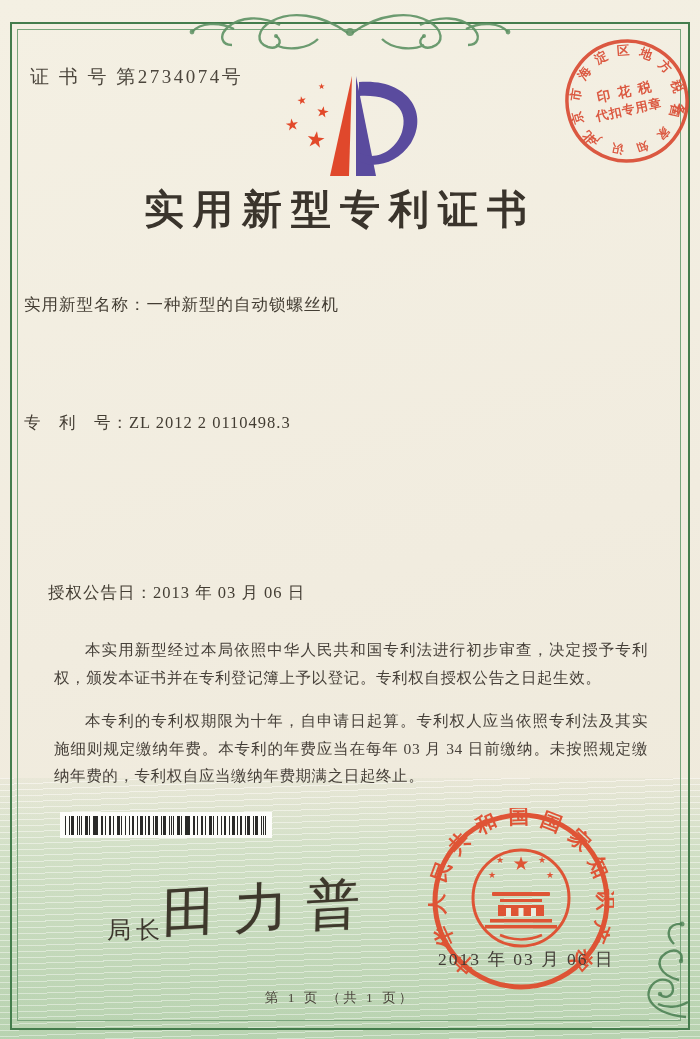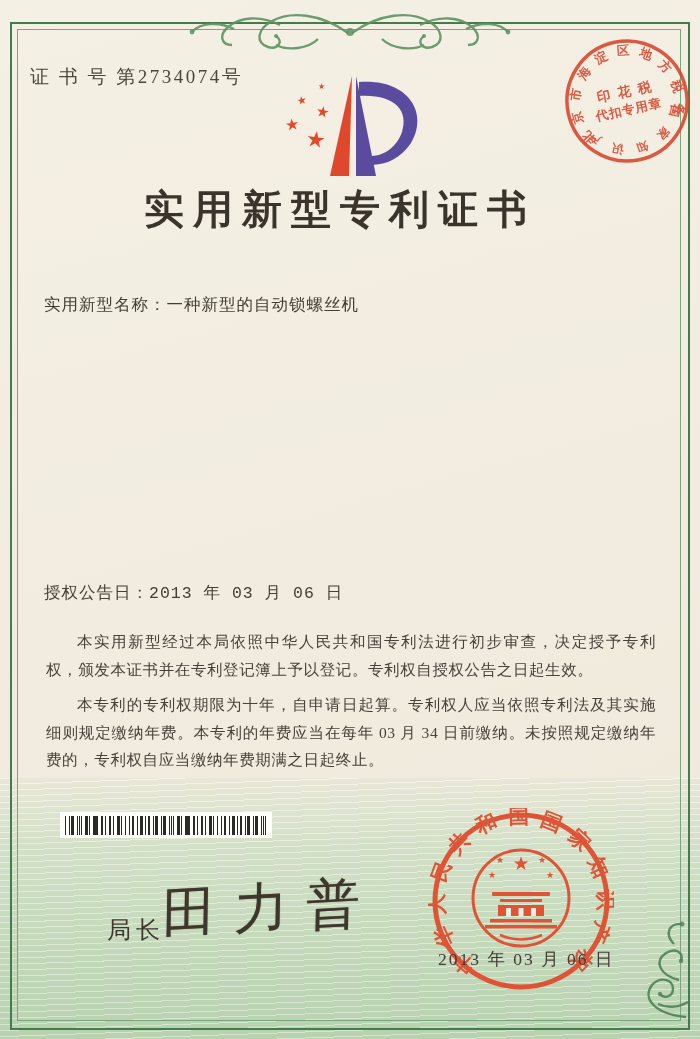--- a/index.html
+++ b/index.html
@@ -18,27 +18,27 @@
   
   .logo{position:absolute;left:268px;top:72px;width:164px;height:112px;z-index:5;}
   .logo .star{position:absolute;color:#e2492a;line-height:1;font-family:"DejaVu Sans",sans-serif;}
   .st1{left:50px;top:11px;font-size:8px;}
   .st2{left:29px;top:23px;font-size:11px;transform:rotate(-12deg);}
   .st3{left:48px;top:33px;font-size:15px;transform:rotate(10deg);}
   .st4{left:17px;top:45px;font-size:16px;transform:rotate(-8deg);}
   .st5{left:38px;top:57px;font-size:22px;transform:rotate(8deg);}
   .title{position:absolute;left:0;width:632px;top:182px;text-align:center;font-size:40px;font-weight:700;
          letter-spacing:9px;color:#3a342c;z-index:5;margin-left:24px;}
-  .field{position:absolute;left:44px;font-size:16.5px;letter-spacing:1px;color:#433d33;z-index:5;white-space:nowrap;font-family:Liberation Mono, monospace;}
-  .f1{top:294px;} .f2{top:357px;} .f3{top:412px;} .f4{top:467px;} .f5{top:524px;} .f6{top:582px;}
+  .field{position:absolute;left:24px;font-size:16.5px;letter-spacing:1px;color:#433d33;z-index:5;white-space:nowrap;}
+  .f1{top:294px;} .f2{top:357px;} .f3{top:412px;} .f4{top:467px;} .f5{top:524px;} .f6{top:582px;margin-left:24px;}
   .redact{display:inline-block;width:290px;height:19px;vertical-align:-4px;border-radius:3px;filter:blur(2px);
           background:linear-gradient(90deg,rgba(255,255,255,.95),rgba(235,232,224,.55) 22%,rgba(255,255,255,.95) 45%,
                      rgba(231,228,220,.6) 68%,rgba(255,255,255,.95) 90%,rgba(226,223,215,.7));}
   .paras{position:absolute;left:38px;top:620px;width:626px;z-index:5;}
-  .paras p{margin:8px;font-size:15.5px;line-height:27.5px;text-align:justify;text-indent:2em;
+  .paras p{margin:16px;font-size:15.5px;line-height:27.5px;text-align:justify;text-indent:2em;
            letter-spacing:.6px;color:#47413a;}
   .barcode-wrap{position:absolute;left:60px;top:812px;width:212px;height:26px;background:#fdfdfa;z-index:5;
                 display:flex;align-items:center;justify-content:center;}
   .barcode{width:202px;height:19px;
       background:
         repeating-linear-gradient(90deg, transparent 0 6px, #2a2a28 6px 9px, transparent 9px 14px, #2a2a28 14px 15px, transparent 15px 21px, #2a2a28 21px 23px),
         repeating-linear-gradient(90deg, #2a2a28 0 1.5px, transparent 1.5px 4px);}
   .sig-label{position:absolute;left:107px;top:914px;font-size:24px;letter-spacing:5px;color:#3d372d;z-index:5;}
   .sig-name{position:absolute;left:162px;top:872px;font-size:54px;letter-spacing:18px;color:#3e382c;z-index:5;
             transform:rotate(-3deg) skewX(-4deg);text-shadow:0 0 1px rgba(62,56,44,.6);white-space:nowrap;}
@@ -123,20 +123,23 @@
     <span class="star st3">★</span>
     <span class="star st4">★</span>
     <span class="star st5">★</span>
   </div>
 
   <div class="title">实用新型专利证书</div>
 
   <div class="field f1">
     <span>实用新型名称：</span><span>一种新型的自动锁螺丝机</span>
   </div>
+  <div class="field f3">
+    <span>专　利　号：</span><span>ZL 2012 2 0110498.3</span>
+  </div>
   <div class="field f6">
     <span>授权公告日：</span><span>2013 年 03 月 06 日</span>
   </div>
 
   <div class="paras">
     <p>本实用新型经过本局依照中华人民共和国专利法进行初步审查，决定授予专利权，颁发本证书并在专利登记簿上予以登记。专利权自授权公告之日起生效。</p>
     <p>本专利的专利权期限为十年，自申请日起算。专利权人应当依照专利法及其实施细则规定缴纳年费。本专利的年费应当在每年 03 月 34 日前缴纳。未按照规定缴纳年费的，专利权自应当缴纳年费期满之日起终止。</p>
   </div>
 
   <div class="barcode-wrap">
@@ -172,14 +175,15 @@
         <rect x="78" y="100" width="5" height="8"></rect>
         <rect x="90.5" y="100" width="5" height="8"></rect>
         <rect x="103" y="100" width="5" height="8"></rect>
       </g>
       <path d="M72 127 Q93 136 114 127" fill="none" stroke="#e04a2b" stroke-width="2.5"></path>
     </g>
   </svg>
 
   <div class="seal-date">2013 年 03 月 06 日</div>
 
+  <div class="footer">第 1 页 （共 1 页）</div>
 
 </div>
 
 </body></html>

